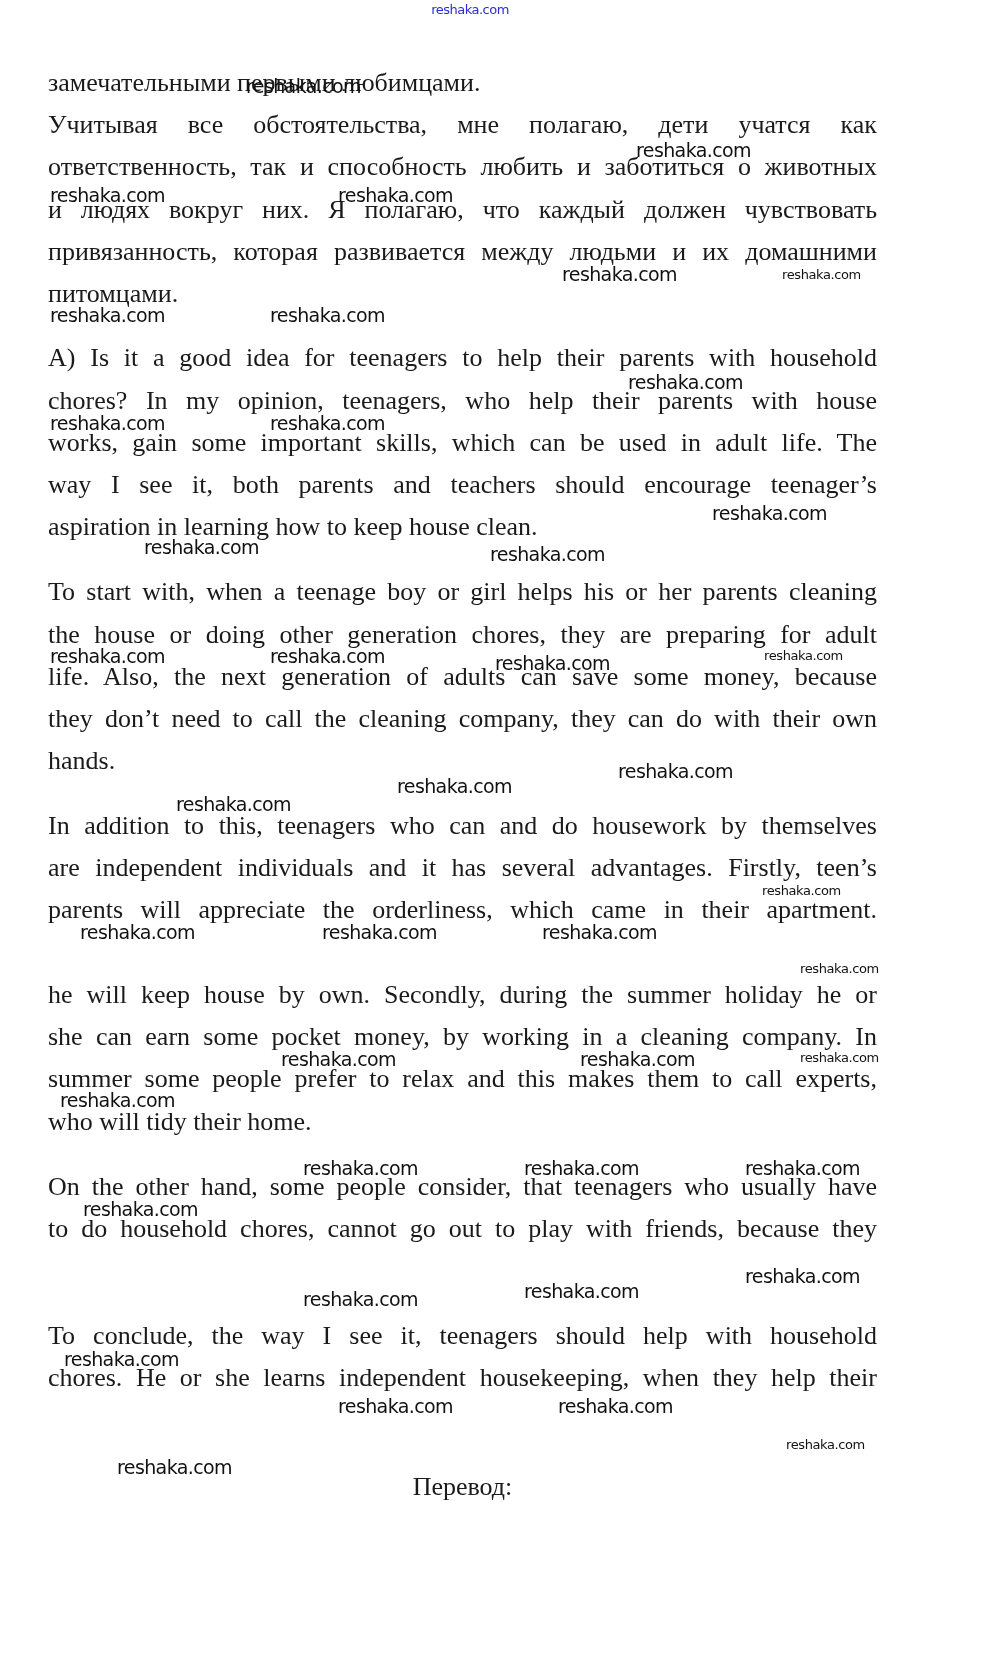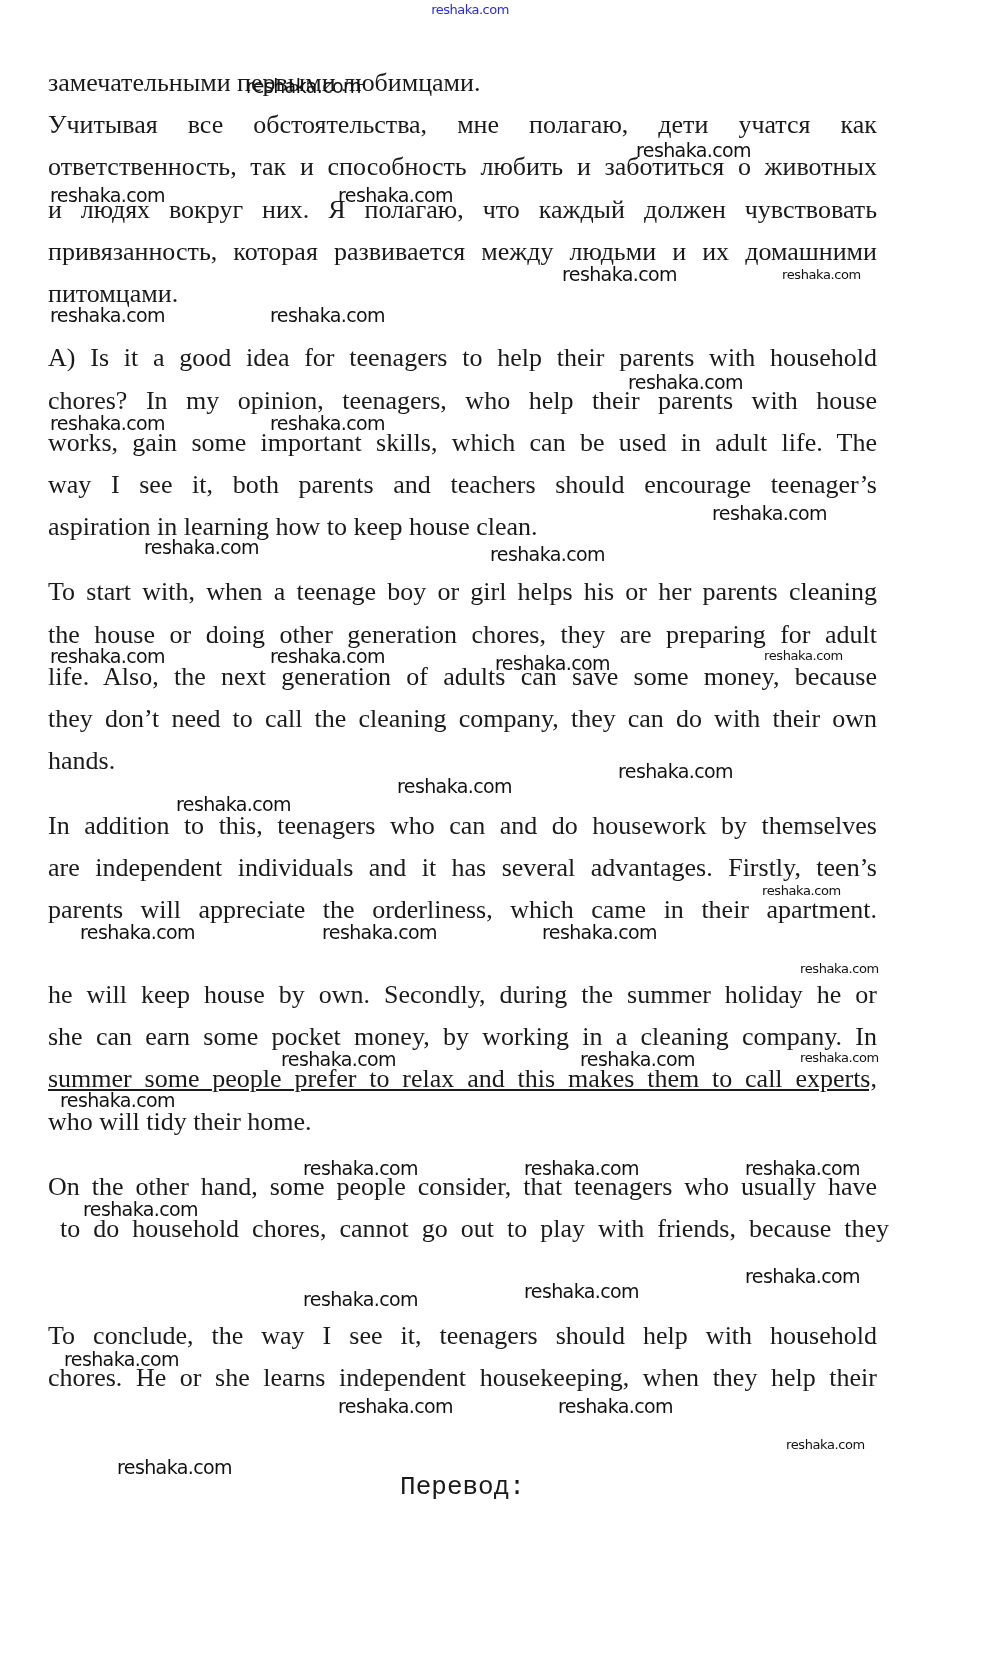--- a/index.html
+++ b/index.html
@@ -10,21 +10,21 @@
     font-family: "DejaVu Sans", sans-serif; font-size: 13px; color: #2b2bd9;
     letter-spacing: -0.5px;
   }
   .line {
     position: absolute; left: 48px; width: 829px;
     font-family: "Liberation Serif", serif; font-size: 26px; color: #1a1a1a;
     line-height: 30px; white-space: nowrap;
     text-align: justify; text-align-last: justify;
   }
   .line.last { text-align-last: left; }
-  .line.center { text-align: center; text-align-last: center; font-family: Liberation Mono, monospace; }
+  .line.center { text-align: center; text-align-last: center; }
   .wm {
     position: absolute; font-family: "DejaVu Sans", sans-serif; color: #111;
     font-size: 19px; line-height: 22px; letter-spacing: -0.6px; white-space: nowrap;
   }
   .wm.small { font-size: 13px; letter-spacing: -0.4px; line-height: 15px; }
 </style>
 </head>
 <body>
 
 <div class="page">
@@ -48,25 +48,25 @@
   <div class="line" style="top:620px;">the house or doing other generation chores, they are preparing for adult</div>
   <div class="line" style="top:662px;">life. Also, the next generation of adults can save some money, because</div>
   <div class="line" style="top:704px;">they don’t need to call the cleaning company, they can do with their own</div>
   <div class="line last" style="top:746px;">hands.</div>
 
   <div class="line" style="top:811px;">In addition to this, teenagers who can and do housework by themselves</div>
   <div class="line" style="top:853px;">are independent individuals and it has several advantages. Firstly, teen’s</div>
   <div class="line" style="top:895px;">parents will appreciate the orderliness, which came in their apartment.</div>
   <div class="line" style="top:980px;">he will keep house by own. Secondly, during the summer holiday he or</div>
   <div class="line" style="top:1022px;">she can earn some pocket money, by working in a cleaning company. In</div>
-  <div class="line" style="top:1064px;text-decoration:underline;">summer some people prefer to relax and this makes them to call experts,</div>
+  <div class="line" style="top:1064px;">summer some people prefer to relax and this makes them to call experts,</div>
   <div class="line last" style="top:1107px;">who will tidy their home.</div>
 
   <div class="line" style="top:1172px;">On the other hand, some people consider, that teenagers who usually have</div>
-  <div class="line" style="top:1214px;margin-left:12px;">to do household chores, cannot go out to play with friends, because they</div>
+  <div class="line" style="top:1214px;">to do household chores, cannot go out to play with friends, because they</div>
 
   <div class="line" style="top:1321px;">To conclude, the way I see it, teenagers should help with household</div>
   <div class="line" style="top:1363px;">chores. He or she learns independent housekeeping, when they help their</div>
 
   <div class="line center" style="top:1472px; left:48px; width:829px;">Перевод:</div>
 
   <div class="wm" style="left:246px; top:75px;">reshaka.com</div>
   <div class="wm" style="left:636px; top:139px;">reshaka.com</div>
   <div class="wm" style="left:50px; top:184px;">reshaka.com</div>
   <div class="wm" style="left:338px; top:184px;">reshaka.com</div>

